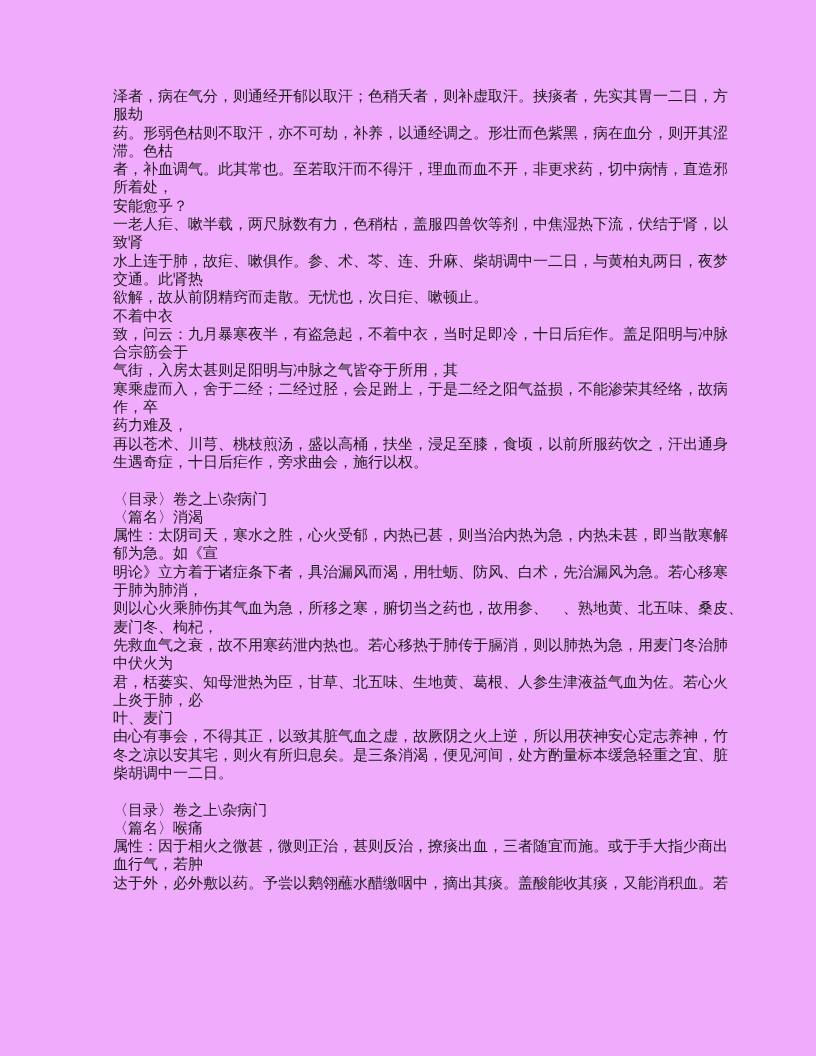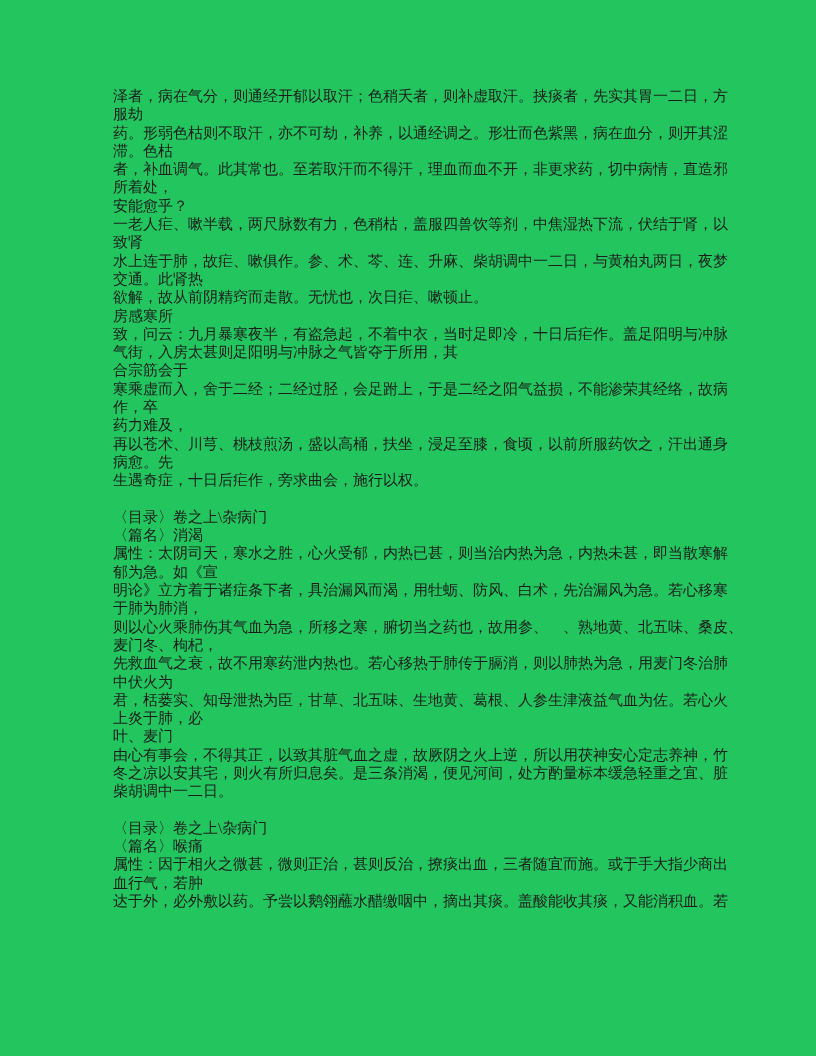--- a/index.html
+++ b/index.html
@@ -10,21 +10,21 @@
   body {
     width: 816px;
     height: 1056px;
     overflow: hidden;
   }
   .page {
     box-sizing: border-box;
     width: 816px;
     height: 1056px;
     padding: 87px 78px 0 113px;
-    background: #22c55e;
+    background: #f0abfc;
   }
   .text-line {
     font-family: "Liberation Serif", "DejaVu Serif", serif;
     font-size: 15px;
     line-height: 18.3px;
     height: 18.3px;
     color: #1c1c1c;
     white-space: pre;
     letter-spacing: 0px;
   }
@@ -39,29 +39,28 @@
       <div class="text-line">药。形弱色枯则不取汗，亦不可劫，补养，以通经调之。形壮而色紫黑，病在血分，则开其涩</div>
       <div class="text-line">滞。色枯</div>
       <div class="text-line">者，补血调气。此其常也。至若取汗而不得汗，理血而血不开，非更求药，切中病情，直造邪</div>
       <div class="text-line">所着处，</div>
       <div class="text-line">安能愈乎？</div>
       <div class="text-line">一老人疟、嗽半载，两尺脉数有力，色稍枯，盖服四兽饮等剂，中焦湿热下流，伏结于肾，以</div>
       <div class="text-line">致肾</div>
       <div class="text-line">水上连于肺，故疟、嗽俱作。参、术、芩、连、升麻、柴胡调中一二日，与黄柏丸两日，夜梦</div>
       <div class="text-line">交通。此肾热</div>
       <div class="text-line">欲解，故从前阴精窍而走散。无忧也，次日疟、嗽顿止。</div>
-      <div class="text-line">房感寒所</div>
+      <div class="text-line">不着中衣</div>
       <div class="text-line">致，问云：九月暴寒夜半，有盗急起，不着中衣，当时足即冷，十日后疟作。盖足阳明与冲脉</div>
+      <div class="text-line">合宗筋会于</div>
       <div class="text-line">气街，入房太甚则足阳明与冲脉之气皆夺于所用，其</div>
-      <div class="text-line">合宗筋会于</div>
       <div class="text-line">寒乘虚而入，舍于二经；二经过胫，会足跗上，于是二经之阳气益损，不能渗荣其经络，故病</div>
       <div class="text-line">作，卒</div>
       <div class="text-line">药力难及，</div>
       <div class="text-line">再以苍术、川芎、桃枝煎汤，盛以高桶，扶坐，浸足至膝，食顷，以前所服药饮之，汗出通身</div>
-      <div class="text-line">病愈。先</div>
       <div class="text-line">生遇奇症，十日后疟作，旁求曲会，施行以权。</div>
       <div class="text-line">&nbsp;</div>
       <div class="text-line">〈目录〉卷之上\杂病门</div>
       <div class="text-line">〈篇名〉消渴</div>
       <div class="text-line">属性：太阴司天，寒水之胜，心火受郁，内热已甚，则当治内热为急，内热未甚，即当散寒解</div>
       <div class="text-line">郁为急。如《宣</div>
       <div class="text-line">明论》立方着于诸症条下者，具治漏风而渴，用牡蛎、防风、白术，先治漏风为急。若心移寒</div>
       <div class="text-line">于肺为肺消，</div>
       <div class="text-line">则以心火乘肺伤其气血为急，所移之寒，腑切当之药也，故用参、　、熟地黄、北五味、桑皮、</div>
       <div class="text-line">麦门冬、枸杞，</div>

